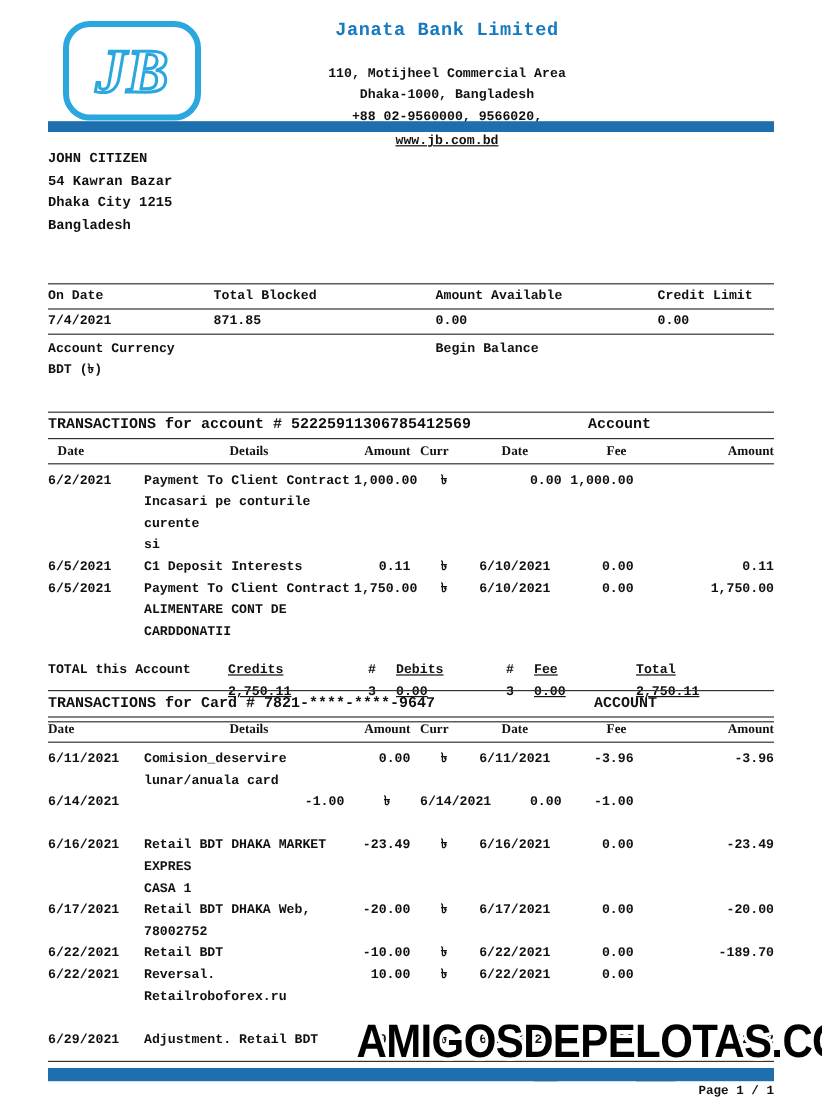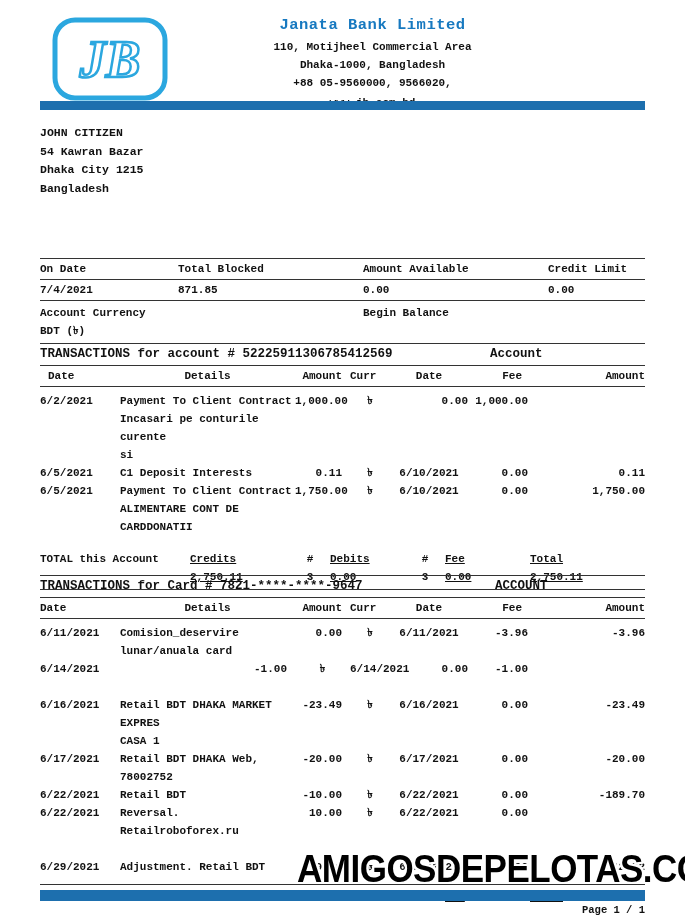--- a/index.html
+++ b/index.html
@@ -5,68 +5,68 @@
   html,body{margin:0;padding:0;}
   body{
     width:685px;height:921px;background:#ffffff;position:relative;overflow:hidden;
     font-family:"Liberation Mono","DejaVu Sans Mono",monospace;
     font-weight:bold;color:#111;font-size:11px;
   }
   .abs{position:absolute;}
   
   .logo{left:51px;top:16px;width:118px;height:86px;}
   .bank-header{left:160px;top:16px;width:425px;text-align:center;}
-  .bank-name{font-size:15.5px;color:#1779c0;letter-spacing:.5px;margin-bottom:4px;}
+  .bank-name{font-size:15.5px;color:#1779c0;letter-spacing:.5px;margin-bottom:19px;}
   .bank-line{font-size:11px;line-height:18px;}
   .website{text-decoration:underline;display:inline-block;margin-top:2px;}
   .bar{left:40px;width:605px;background:#1d6fae;}
   .bar.top{top:101px;height:9px;}
   .bar.bottom{top:890px;height:11px;z-index:5;}
   
   .customer{left:40px;top:124px;font-size:11.5px;line-height:18.5px;}
   
   .bt{border-top:1.5px solid #333;}
   .bb{border-bottom:1.5px solid #333;}
   
   .summary{left:40px;top:236px;width:605px;}
   .srow{display:grid;grid-template-columns:138px 185px 185px 97px;line-height:16px;}
-  .srow.head{padding:2px 0;margin-top:22px;}
+  .srow.head{padding:2px 0;}
   .srow.vals{padding:2px 0;}
   .srow.sub{padding:4px 0 0 0;}
   .srow.cur{padding:2px 0;}
   
   .section{left:40px;width:605px;}
   .sec-acct{top:343px;}
   .sec-card{top:575px;}
   .sec-title{position:relative;padding:3px 0 4px 0;font-size:12.5px;}
   .tright{position:absolute;top:3px;}
   .sec-acct .tright{left:450px;}
   .sec-card .tright{left:455px;}
   .trow{display:grid;grid-template-columns:80px 175px 55px 40px 78px 60px 117px;line-height:18px;}
-  .thead{padding:2px 0;line-height:16px;}
+  .thead{padding:2px 0;line-height:16px;font-family:Liberation Serif, serif;}
   .rows{padding-top:5px;}
   .h-date{padding-left:8px;}
   .h-det{text-align:center;}
   .h-amt{text-align:right;padding-right:8px;}
   .h-cur{text-align:left;}
   .h-d2{text-align:center;}
   .h-fee{text-align:right;padding-right:6px;}
   .h-amt2{text-align:right;}
   .c.amt{text-align:right;padding-right:8px;}
   .c.cur{text-align:center;}
   .c.d2{text-align:center;}
   .c.fee{text-align:right;}
   .c.amt2{text-align:right;}
   .gap{margin-top:18px;}
   .tot{display:grid;grid-template-columns:150px 100px 40px 75px 40px 85px 115px;line-height:18px;}
   .tot .t1,.tot .t3,.tot .t5,.tot .t6{text-align:left;text-decoration:underline;}
   .tot .t2,.tot .t4{text-align:center;}
   .tot .t5{padding-right:4px;}
   .tot-block{margin-top:14px;}
-  .sec-acct .tot-vals{padding-bottom:3px;}
+  .sec-acct .tot-vals{padding-bottom:15px;}
   .card-tot{margin-top:8px;padding-top:3px;}
   
   .watermark{
     left:297px;top:846px;z-index:10;color:#000;
     font-family:"Liberation Sans","DejaVu Sans",sans-serif;
     font-weight:800;font-size:35px;letter-spacing:-.5px;white-space:nowrap;
     transform:scaleY(1.12);transform-origin:top left;
     text-shadow:-2px 0 0 #fff,2px 0 0 #fff,0 -2px 0 #fff,0 2px 0 #fff,
       -2px -2px 0 #fff,2px 2px 0 #fff,-2px 2px 0 #fff,2px -2px 0 #fff;
   }
@@ -81,21 +81,21 @@
     <svg width="118" height="86" viewBox="0 0 118 86">
       <rect x="4" y="4" width="110" height="78" rx="20" ry="20" fill="none" stroke="#2ba7df" stroke-width="5"></rect>
       <text x="59" y="61" text-anchor="middle" font-family="Liberation Serif, DejaVu Serif, serif" font-size="52" font-weight="bold" font-style="italic" fill="#ffffff" stroke="#2ba7df" stroke-width="2.5">JB</text>
     </svg>
   </div>
 
   <div class="abs bank-header">
     <div class="bank-name">Janata Bank Limited</div>
     <div class="bank-line">110, Motijheel Commercial Area</div>
     <div class="bank-line">Dhaka-1000, Bangladesh</div>
-    <div class="bank-line">+88 05-9560000, 9566020,</div>
+    <div class="bank-line">+88 02-9560000, 9566020,</div>
     <div class="bank-line"><span class="website">www.jb.com.bd</span></div>
   </div>
 
   <div class="abs bar top"></div>
 
   <div class="abs customer">
     <div>JOHN CITIZEN</div>
     <div>54 Kawran Bazar</div>
     <div>Dhaka City 1215</div>
     <div>Bangladesh</div>

